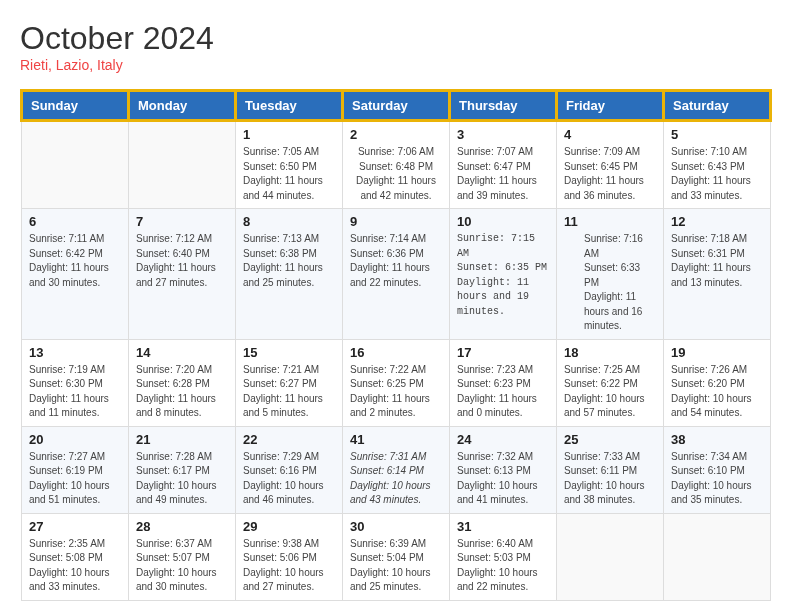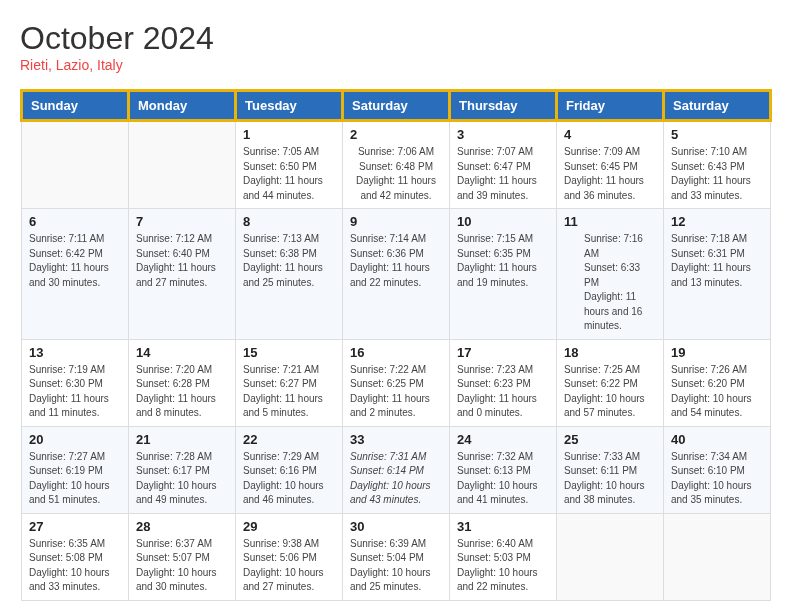--- a/index.html
+++ b/index.html
@@ -169,21 +169,21 @@
 Daylight: 11 hours and 25 minutes.</div>
         </td>
         <td>
           <span class="day-num">9</span>
           <div class="day-info" style="white-space: pre-line;">Sunrise: 7:14 AM
 Sunset: 6:36 PM
 Daylight: 11 hours and 22 minutes.</div>
         </td>
         <td>
           <span class="day-num">10</span>
-          <div class="day-info" style="white-space: pre-line;">Sunrise: 7:15 AM
+          <div class="day-info" style="white-space: pre-line; font-family: Liberation Mono, monospace;">Sunrise: 7:15 AM
 Sunset: 6:35 PM
 Daylight: 11 hours and 19 minutes.</div>
         </td>
         <td>
           <span class="day-num">11</span>
           <div class="day-info" style="white-space: pre-line; margin-left: 20px;">Sunrise: 7:16 AM
 Sunset: 6:33 PM
 Daylight: 11 hours and 16 minutes.</div>
         </td>
         <td>
@@ -250,48 +250,48 @@
 Sunset: 6:17 PM
 Daylight: 10 hours and 49 minutes.</div>
         </td>
         <td>
           <span class="day-num">22</span>
           <div class="day-info" style="white-space: pre-line;">Sunrise: 7:29 AM
 Sunset: 6:16 PM
 Daylight: 10 hours and 46 minutes.</div>
         </td>
         <td>
-          <span class="day-num">33</span>
+          <span class="day-num">41</span>
           <div class="day-info" style="white-space: pre-line; font-style: italic;">Sunrise: 7:31 AM
 Sunset: 6:14 PM
 Daylight: 10 hours and 43 minutes.</div>
         </td>
         <td>
           <span class="day-num">24</span>
           <div class="day-info" style="white-space: pre-line;">Sunrise: 7:32 AM
 Sunset: 6:13 PM
 Daylight: 10 hours and 41 minutes.</div>
         </td>
         <td>
           <span class="day-num">25</span>
           <div class="day-info" style="white-space: pre-line;">Sunrise: 7:33 AM
 Sunset: 6:11 PM
 Daylight: 10 hours and 38 minutes.</div>
         </td>
         <td>
-          <span class="day-num">40</span>
+          <span class="day-num">38</span>
           <div class="day-info" style="white-space: pre-line;">Sunrise: 7:34 AM
 Sunset: 6:10 PM
 Daylight: 10 hours and 35 minutes.</div>
         </td>
       </tr>
       <tr>
         <td>
           <span class="day-num">27</span>
-          <div class="day-info" style="white-space: pre-line;">Sunrise: 6:35 AM
+          <div class="day-info" style="white-space: pre-line;">Sunrise: 2:35 AM
 Sunset: 5:08 PM
 Daylight: 10 hours and 33 minutes.</div>
         </td>
         <td>
           <span class="day-num">28</span>
           <div class="day-info" style="white-space: pre-line;">Sunrise: 6:37 AM
 Sunset: 5:07 PM
 Daylight: 10 hours and 30 minutes.</div>
         </td>
         <td>

